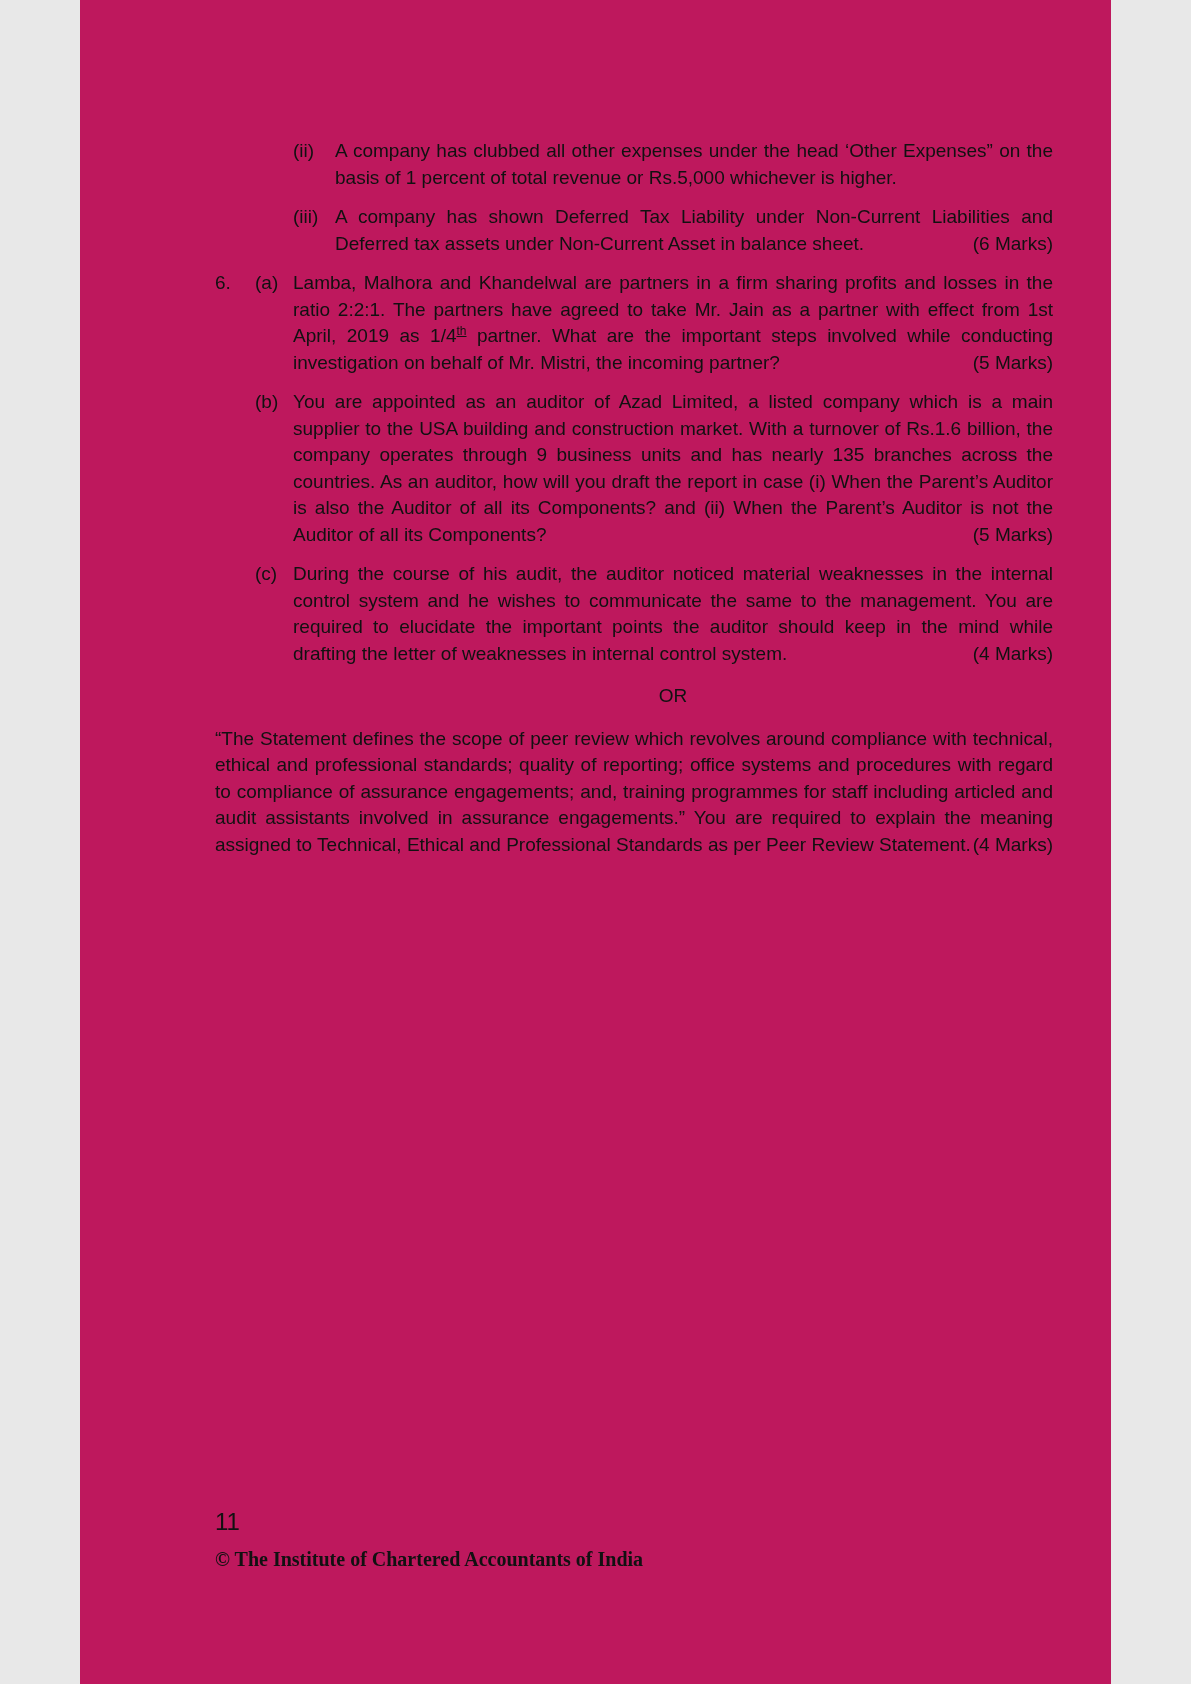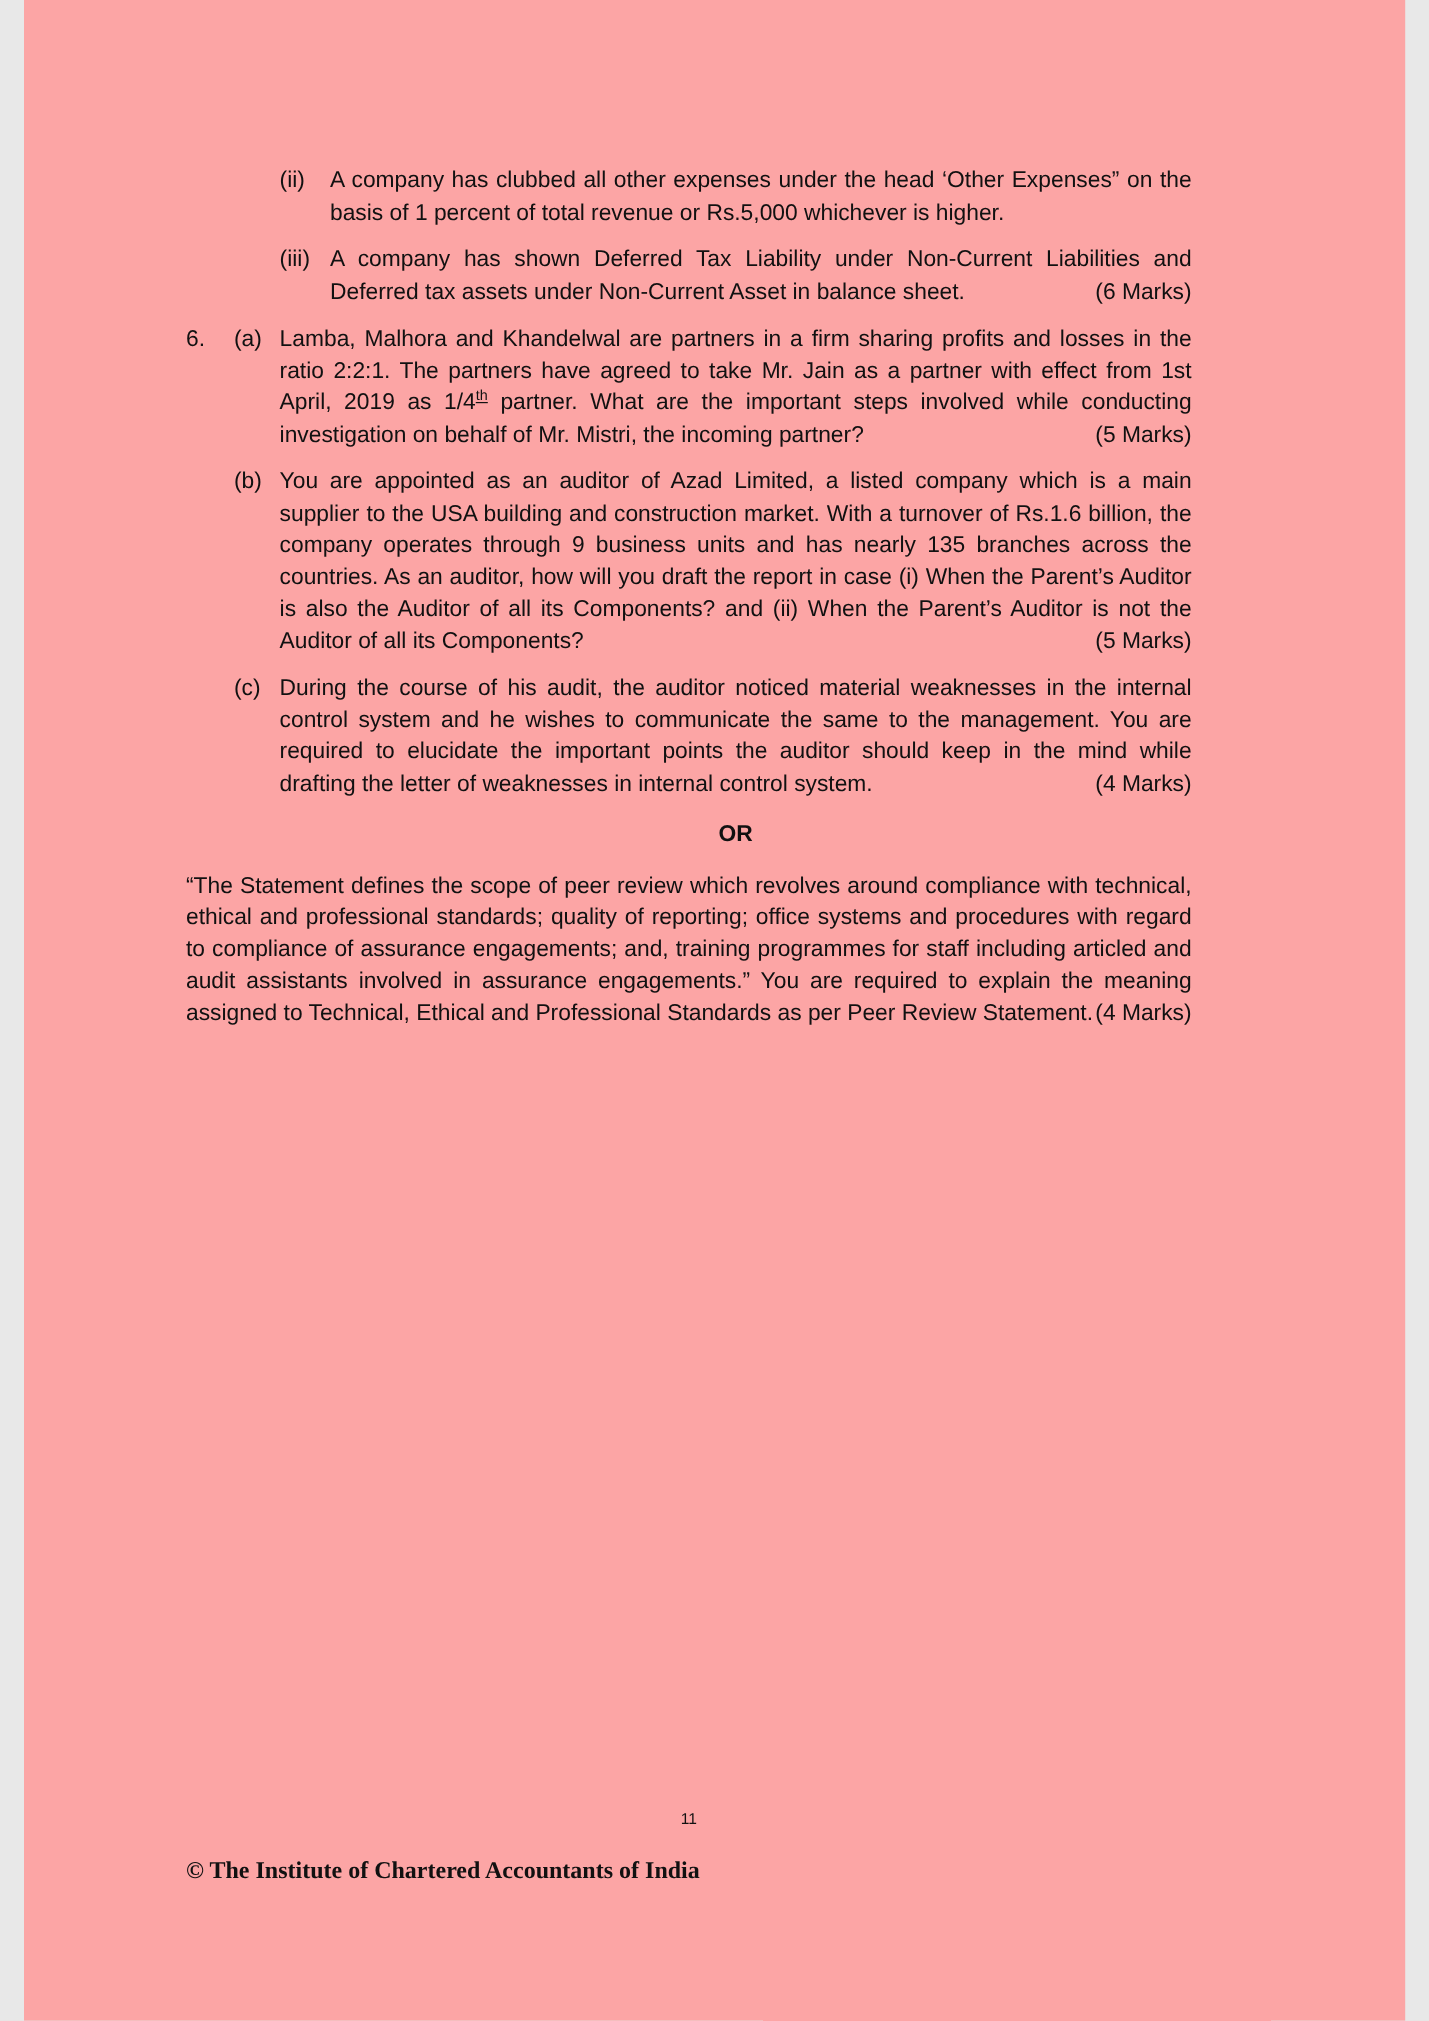--- a/index.html
+++ b/index.html
@@ -1,20 +1,20 @@
 <!DOCTYPE html>
 <html><head>
 <meta charset="utf-8">
 <style>
   html,body { margin:0; padding:0; background:#e8e8e8; }
   .page {
     position:relative;
-    width:1151px; height:1684px;
+    width:1031px; height:1684px;
     margin:0 auto;
-    background:#fca5a5;
+    background:#be185d;
     font-family:"Liberation Sans","DejaVu Sans",sans-serif;
     color:#111;
   }
   .content {
     position:absolute;
     top:138px; left:135px;
     width:838px;
     font-size:19px;
     line-height:26.5px;
   }
@@ -24,29 +24,28 @@
   .subitem-text { flex:1 1 auto; text-align:justify; }
   .qrow { display:flex; }
   .qnum { flex:none; width:40px; }
   .qletter { flex:none; width:38px; }
   .qtext { flex:1 1 auto; text-align:justify; }
   .indent-letter { margin-left:40px; }
   .marks { float:right; font-weight:normal; }
   .or-line {
     margin:16px 0 16px 78px;
     text-align:center;
-    font-weight:bold;
+    font-weight:normal;
   }
   .alt-para { text-align:justify; }
   sup.frac { font-size:12px; vertical-align:super; line-height:0;text-decoration:underline; }
   .page-number {
     position:absolute;
     top:1508px; left:135px; width:838px;
-    text-align:center;
-    font-size:13px;
+    font-size:24px;
   }
   .footer {
     position:absolute;
     top:1548px; left:135px;
     font-family:"Liberation Serif","DejaVu Serif",serif;
     font-weight:bold;
     font-size:20px;
   }
 </style>
 </head>

